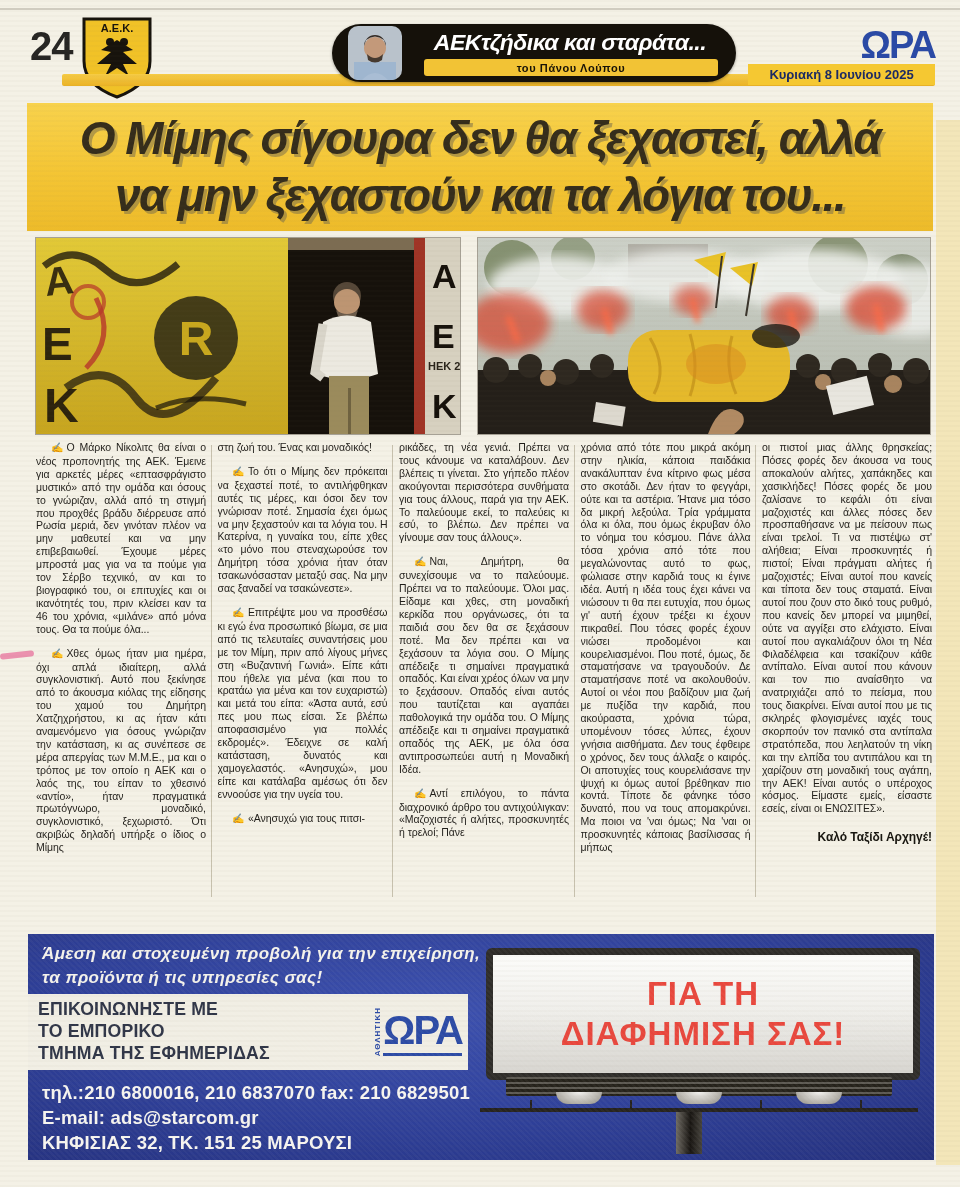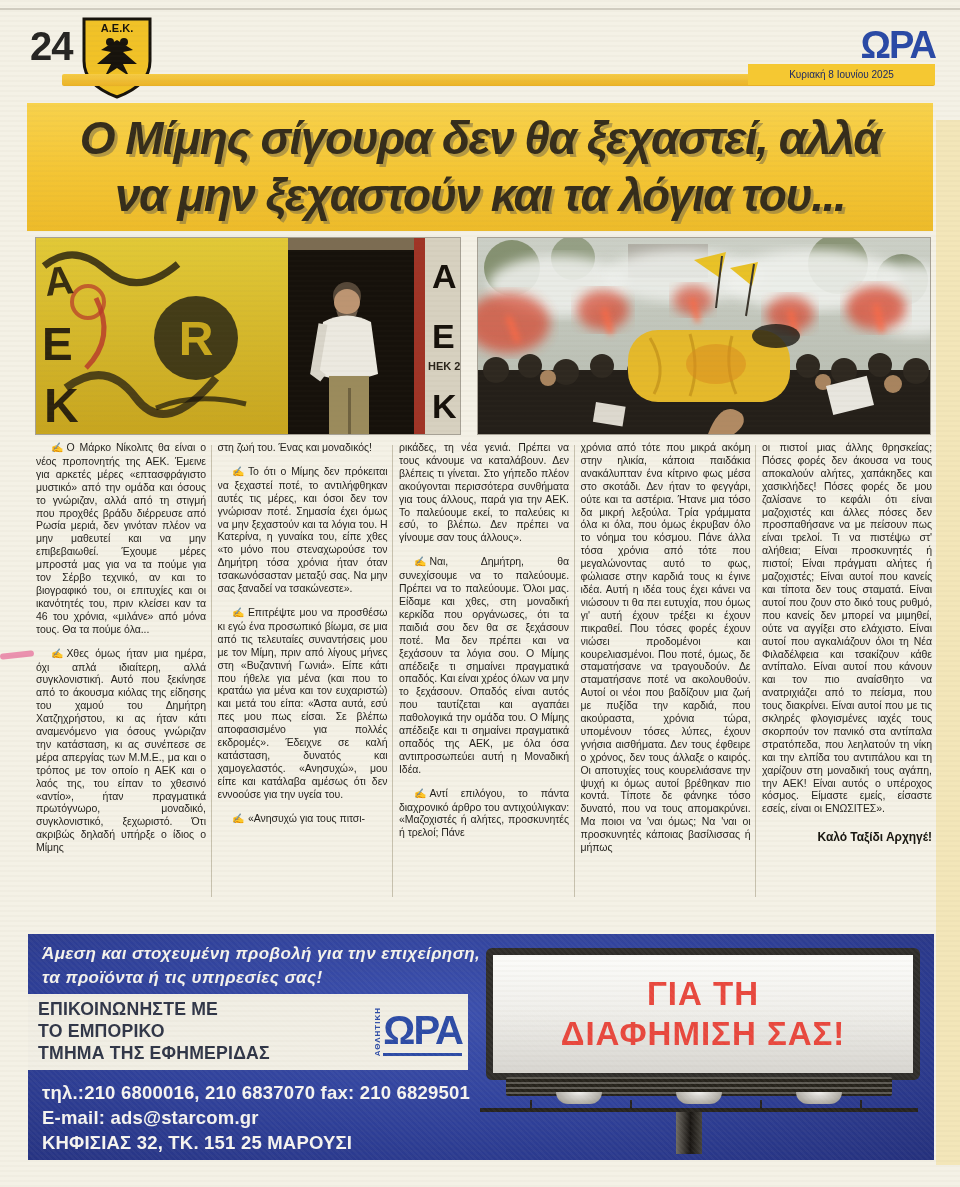--- a/index.html
+++ b/index.html
@@ -12,21 +12,21 @@
   .scan-mark{position:absolute;left:0px;top:652px;width:34px;height:6px;background:rgba(228,66,130,.55);
         transform:rotate(-6deg);border-radius:3px;}
 
   
   .pagenum{position:absolute;left:30px;top:24px;font-size:40px;font-weight:900;color:#262523;letter-spacing:-1px;}
   .aek-logo{position:absolute;left:80px;top:14px;width:74px;height:86px;}
   .masthead-bar{position:absolute;left:62px;top:74px;width:873px;height:12px;
         background:linear-gradient(180deg,#f7cc45,#eab226);border-radius:2px;}
   .date-bar{position:absolute;left:748px;top:64px;width:187px;height:21px;background:#f5c832;
         display:flex;align-items:center;justify-content:center;z-index:3;}
-  .date-bar span{font-size:10px;font-weight:400;color:#1d2a63;text-align:center;}
+  .date-bar span{font-size:13px;font-weight:700;color:#1d2a63;text-align:center;}
   .brand{position:absolute;left:852px;top:24px;width:83px;text-align:right;font-size:38px;font-weight:900;
         color:#2b4aa5;letter-spacing:-2px;z-index:3;}
   .col-banner{position:absolute;left:332px;top:24px;width:404px;height:58px;background:#15110a;
         border-radius:29px;z-index:4;box-shadow:0 1px 3px rgba(0,0,0,.35);}
   .col-banner .avatar{position:absolute;left:16px;top:2px;width:54px;height:54px;border-radius:10px;overflow:hidden;}
   .col-banner .title{position:absolute;left:84px;right:12px;top:5px;text-align:center;color:#fff;
         font-size:23px;font-weight:900;font-style:italic;letter-spacing:-.5px;white-space:nowrap;}
   .col-banner .byline-strip{position:absolute;left:92px;right:18px;bottom:6px;height:17px;background:#f2c335;
         border-radius:3px;display:flex;align-items:center;justify-content:center;}
   .col-banner .byline-strip span{font-size:11px;font-weight:800;color:#171207;letter-spacing:.6px;}
@@ -99,20 +99,36 @@
       <path d="M4 5 h66 v42 q0 24 -33 36 q-33 -12 -33 -36 Z" fill="#f1c227" stroke="#17130c" stroke-width="3"></path>
       <text x="37" y="18" text-anchor="middle" font-size="11" font-weight="bold" fill="#17130c">Α.Ε.Κ.</text>
       <path d="M37 26 L21 36 L31 38 L17 50 L31 50 L25 62 L37 54 L49 62 L43 50 L57 50 L43 38 L53 36 Z" fill="#17130c"></path>
       <circle cx="30" cy="28" r="4" fill="#17130c"></circle>
       <circle cx="44" cy="28" r="4" fill="#17130c"></circle>
     </svg>
   </div>
 
   <div class="masthead-bar"></div>
 
+  <div class="col-banner">
+    <div class="avatar">
+      <svg width="54" height="54" viewBox="0 0 54 54">
+        <rect width="54" height="54" fill="#b9c2cb"></rect>
+        <rect x="6" y="36" width="42" height="18" fill="#9fb6cf"></rect>
+        <path d="M14 54 q13 -14 26 0 Z" fill="#a9bdd4"></path>
+        <circle cx="27" cy="22" r="11" fill="#c3997a"></circle>
+        <path d="M16 20 a11 11 0 0 1 22 0 l-2 -6 q-9 -7 -18 0 Z" fill="#352c25"></path>
+        <path d="M19 28 q8 8 16 0 l-1 6 q-7 5 -14 0 Z" fill="#463a30"></path>
+      </svg>
+    </div>
+    <div class="title">ΑΕΚτζήδικα και σταράτα...</div>
+    <div class="byline-strip">
+      <span>του Πάνου Λούπου</span>
+    </div>
+  </div>
 
   <div class="brand">ΩΡΑ</div>
   <div class="date-bar">
     <span>Κυριακή 8 Ιουνίου 2025</span>
   </div>
 
   <div class="headline">
     <div>Ο Μίμης σίγουρα δεν θα ξεχαστεί, αλλά</div>
     <div>να μην ξεχαστούν και τα λόγια του...</div>
   </div>

